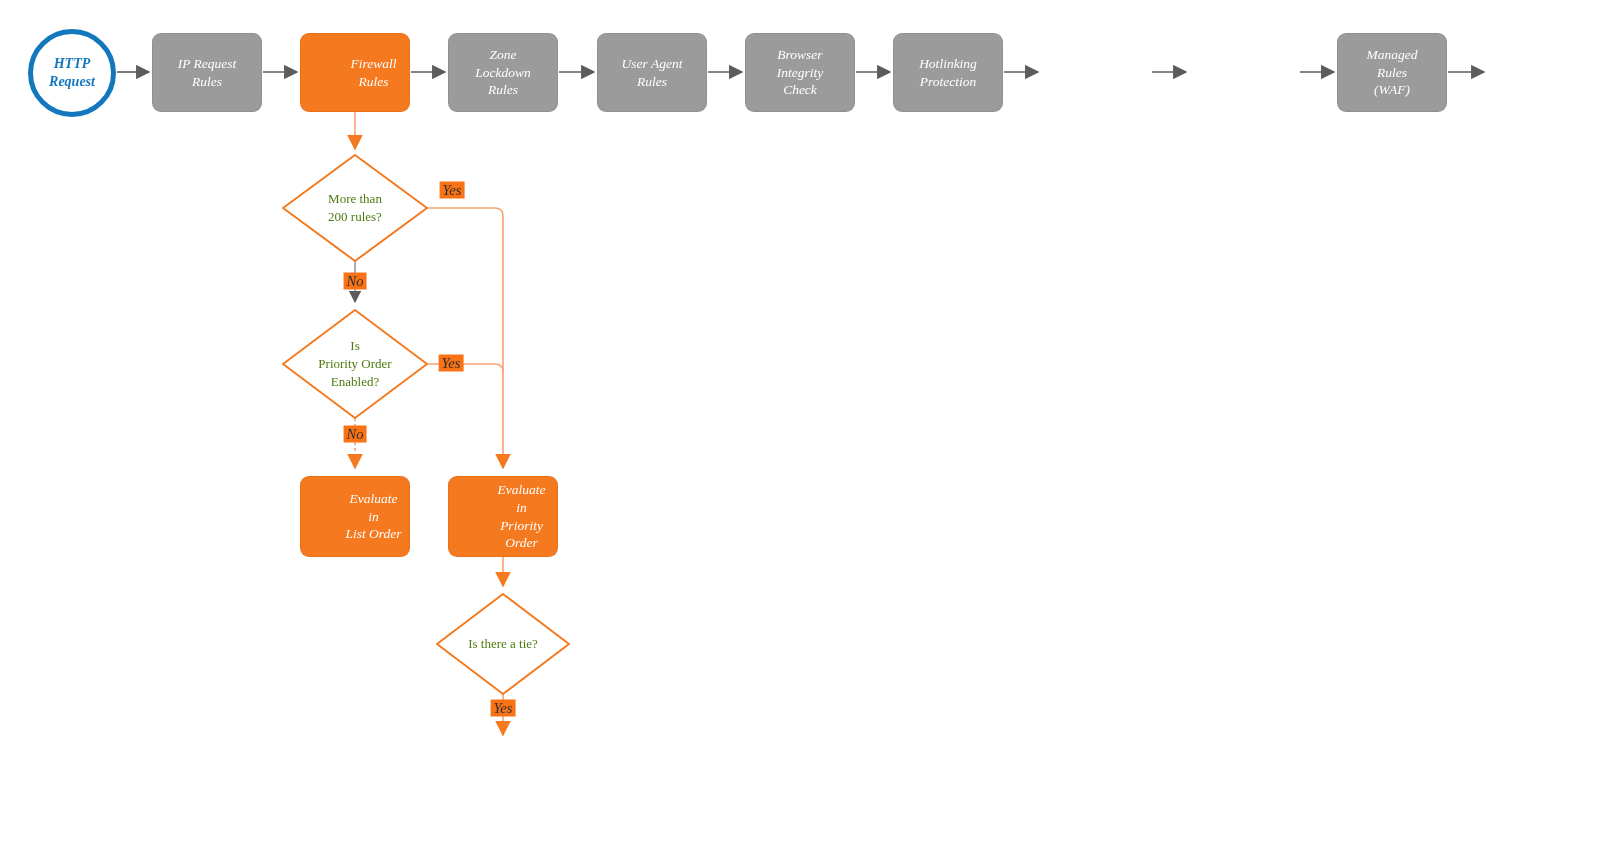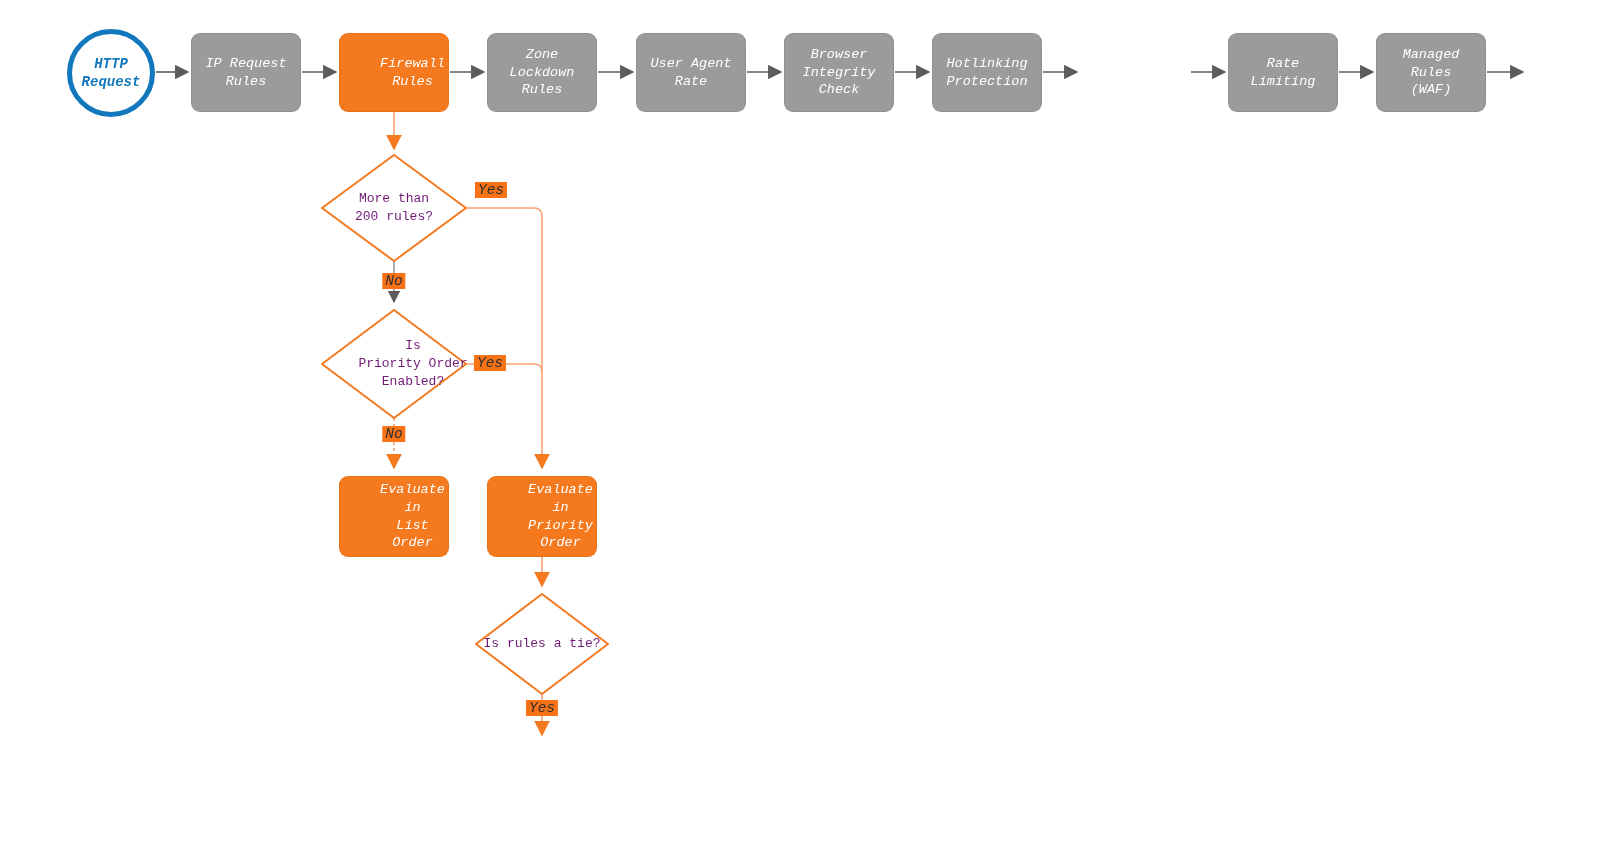--- a/index.html
+++ b/index.html
@@ -1,23 +1,22 @@
 <!DOCTYPE html>
 <html><head>
 <meta charset="utf-8">
 <style>
   html, body { margin: 0; padding: 0; background: #ffffff; }
   .canvas {
     position: relative;
     width: 1548px;
     height: 858px;
     background: #ffffff;
-    font-family: Liberation Mono, monospace;
+    font-family: Liberation Serif, serif;
     overflow: hidden;
-    margin-left: 39px;
   }
   .wires { position: absolute; left: 0; top: 0; width: 1600px; height: 858px; }
 
   
   .box {
     position: absolute;
     width: 110px;
     height: 79px;
     border-radius: 9px;
     display: flex;
@@ -59,21 +58,21 @@
     background: #1377bd; border: 1px dotted #0f68a6; color: #ffffff;
   }
 
   
   .dlabel {
     position: absolute;
     transform: translate(-50%, -50%);
     text-align: center;
     font-size: 13px;
     line-height: 1.38;
-    color: #701a75;
+    color: #4d7c0f;
     white-space: pre-line;
   }
 
   
   .elabel {
     position: absolute;
     transform: translate(-50%, -50%);
     font-style: italic;
     font-size: 14.5px;
     color: #2f2f2f;
@@ -140,39 +139,37 @@
   </div>
 
   <div class="box row gray" style="left:152px">IP Request
 Rules</div>
   <div class="box row orange" style="left:300px">Firewall
 Rules</div>
   <div class="box row gray" style="left:448px">Zone
 Lockdown
 Rules</div>
   <div class="box row gray" style="left:597px">User Agent
-Rate</div>
+Rules</div>
   <div class="box row gray" style="left:745px">Browser
 Integrity
 Check</div>
   <div class="box row gray" style="left:893px">Hotlinking
 Protection</div>
-  <div class="box row gray" style="left:1189px">Rate
-Limiting</div>
   <div class="box row gray" style="left:1337px">Managed
 Rules
 (WAF)</div>
 
 
   <div class="dlabel" style="left:355px; top:208px">More than
 200 rules?</div>
-  <div class="dlabel" style="left:374px; top:364px">Is
+  <div class="dlabel" style="left:355px; top:364px">Is
 Priority Order
 Enabled?</div>
-  <div class="dlabel" style="left:503px; top:644px">Is rules a tie?</div>
+  <div class="dlabel" style="left:503px; top:644px">Is there a tie?</div>
 
   <div class="elabel" style="left:452px; top:190px">Yes</div>
   <div class="elabel" style="left:355px; top:281px">No</div>
   <div class="elabel" style="left:451px; top:363px">Yes</div>
   <div class="elabel" style="left:355px; top:434px">No</div>
   <div class="elabel" style="left:503px; top:708px">Yes</div>
 
   <div class="box orange" style="left:300px; top:476px; height:81px">Evaluate
 in
 List Order</div>

